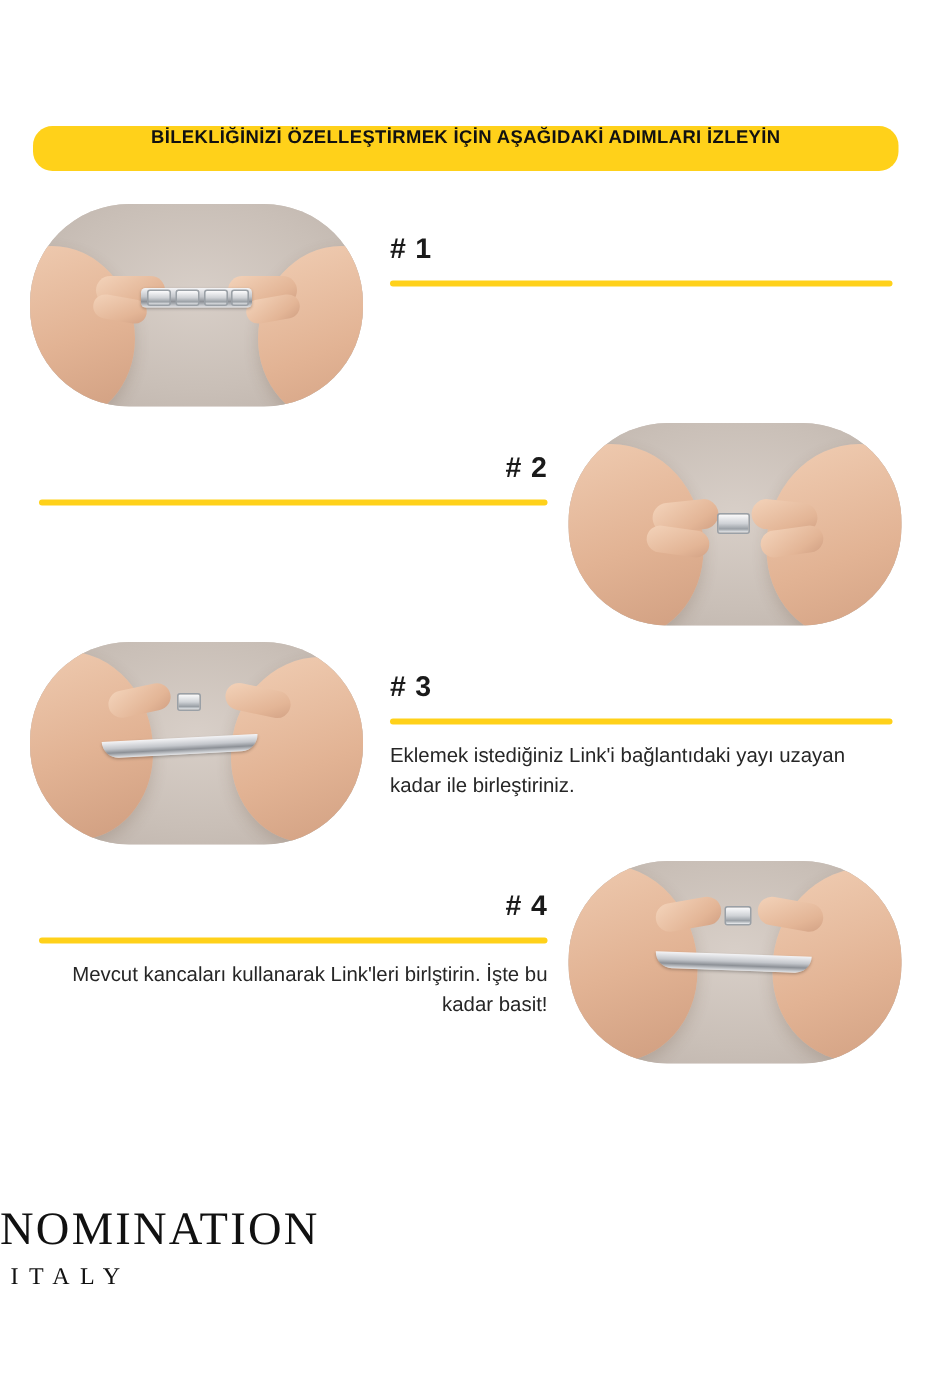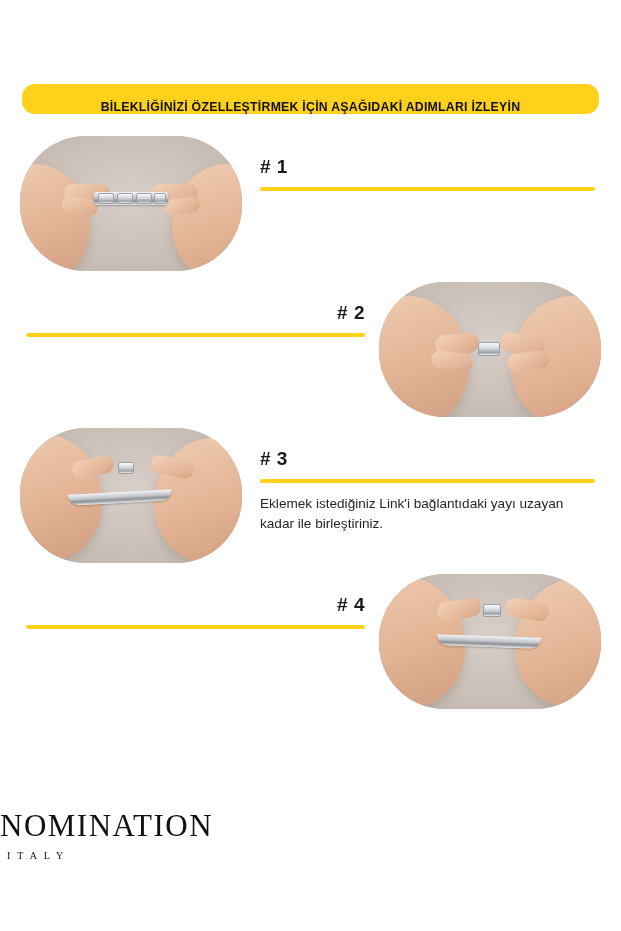--- a/index.html
+++ b/index.html
@@ -27,21 +27,21 @@
 
   
   .header-wrap {
     padding: 84px 22px 0 22px;
   }
   .header-banner {
     background: #ffd11a;
     border-radius: 13px;
     height: 30px;
     display: flex;
-    align-items: flex-end;
+    align-items: flex-start;
     justify-content: center;
     padding: 0 10px;
   }
   .header-banner .title {
     font-size: 12.3px;
     font-weight: bold;
     letter-spacing: 0.25px;
     color: #111111;
     white-space: nowrap;
   }
@@ -138,21 +138,21 @@
   }
   .brand {
     font-family: "Liberation Serif", serif;
     font-size: 31px;
     letter-spacing: 1.5px;
     color: #111111;
     font-weight: 400;
   }
   .brand-sub {
     font-family: "Liberation Serif", serif;
-    font-size: 10px;
+    font-size: 16px;
     letter-spacing: 7px;
     color: #111111;
     margin-top: 6px;
     padding-left: 7px;
   }
 </style>
 </head>
 <body>
 
 <div class="page">
@@ -226,20 +226,21 @@
         <div class="hand sh" style="left:-34px; top:2px; width:120px; height:132px; border-radius:50% 55% 48% 45%;"></div>
         <div class="finger" style="left:58px; top:26px; width:44px; height:19px; transform:rotate(-10deg);"></div>
         <div class="hand sh" style="right:-38px; top:4px; width:124px; height:130px; border-radius:55% 50% 45% 48%;"></div>
         <div class="finger" style="right:52px; top:26px; width:44px; height:19px; transform:rotate(10deg);"></div>
         <div class="chain" style="left:58px; top:62px; width:104px; height:11px; border-radius:0 0 40px 40px; transform:rotate(2deg);"></div>
         <div class="link-seg" style="left:104px; top:30px; width:18px; height:13px;"></div>
       </div>
       <div class="text-col left-side">
         <div class="step-num"># 4</div>
         <div class="rule"></div>
+        <div class="step-desc">Mevcut kancaları kullanarak Link'leri birlştirin. İşte bu kadar basit!</div>
       </div>
     </div>
 
   </div>
 
   <div class="footer">
     <div class="brand">NOMINATION</div>
     <div class="brand-sub">ITALY</div>
   </div>
 

